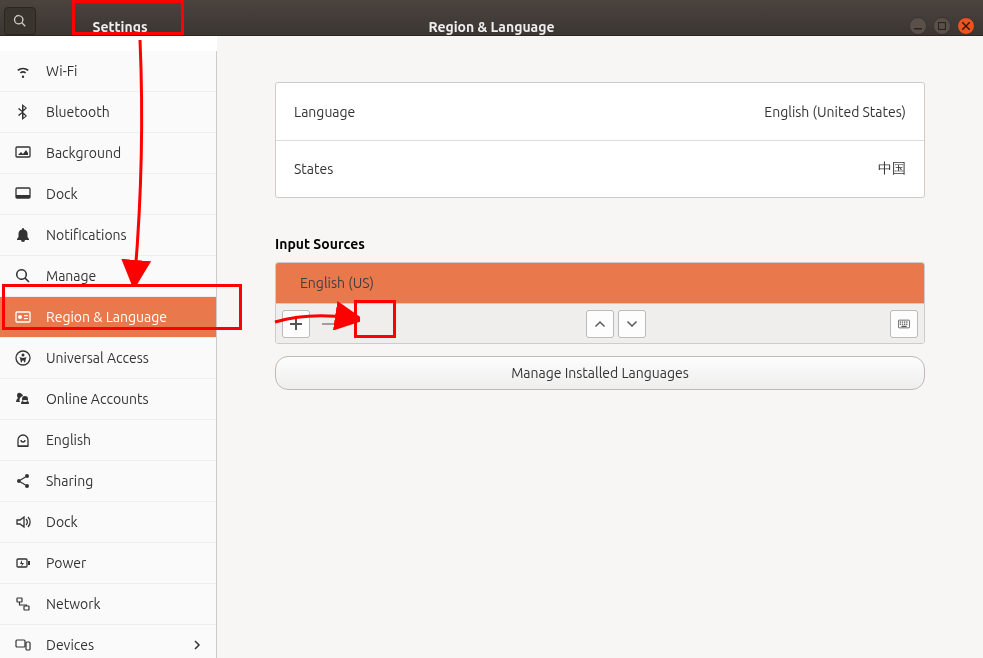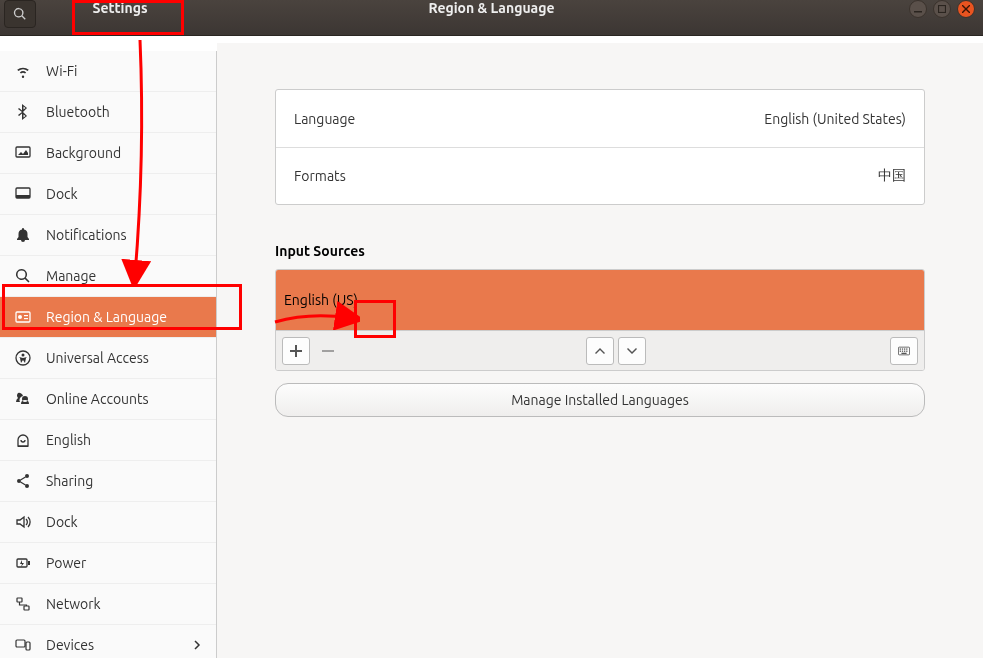--- a/index.html
+++ b/index.html
@@ -1,41 +1,41 @@
 <!DOCTYPE html>
 <html><head>
   <meta charset="utf-8">
   <style>
     * { box-sizing: border-box; margin: 0; padding: 0; font-family: Ubuntu, "Segoe UI", sans-serif; }
     body { width: 983px; height: 658px; overflow: hidden; background: #fff; position: relative; }
-    .titlebar { height: 36px; background: linear-gradient(#4a433e, #3c3633); display: flex; align-items: flex-start; color: #ddd; position: relative; border-bottom: 1px solid #2a2622; text-decoration: underline; }
+    .titlebar { height: 36px; background: linear-gradient(#4a433e, #3c3633); display: flex; align-items: flex-end; color: #ddd; position: relative; border-bottom: 1px solid #2a2622; text-decoration: underline; }
     .titlebar .search-btn { width: 32px; height: 28px; margin-left: 4px; background: #3a342f; border: 1px solid #2a2521; border-radius: 4px; display: flex; align-items: center; justify-content: center; }
     .titlebar .search-btn svg { width: 14px; height: 14px; fill: #ccc; }
     .titlebar .left-title { position: absolute; left: 0; width: 240px; text-align: center; color: #eee; font-size: 14px; font-weight: bold; }
     .titlebar .center-title { position: absolute; left: 50%; transform: translateX(-50%); color: #eee; font-size: 14px; font-weight: bold; }
     .window-controls { position: absolute; right: 8px; display: flex; gap: 6px; align-items: center; }
     .win-btn { width: 18px; height: 18px; border-radius: 50%; background: #5a504a; border: 1px solid #3a322c; display: flex; align-items: center; justify-content: center; }
     .win-btn.close { background: #e95420; }
     .win-btn svg { width: 8px; height: 8px; fill: #2a241f; }
     .body-area { display: flex; height: 622px; }
     .sidebar { width: 217px; background: #fafafa; border-right: 1px solid #ccc; overflow-y: auto; margin-top: 15px; }
     .sidebar-item { height: 41px; display: flex; align-items: center; padding: 0 14px; font-size: 14px; color: #333; cursor: pointer; border-bottom: 1px solid #eee; gap: 14px; }
     .sidebar-item.active { background: #e9794c; color: #fff; }
     .sidebar-item .side-icon { width: 18px; display: flex; justify-content: center; }
     .sidebar-item .side-icon svg { width: 16px; height: 16px; fill: #333; }
     .sidebar-item.active .side-icon svg { fill: #fff; }
     .sidebar-item .chevron { margin-left: auto; }
     .sidebar-item .chevron svg { width: 10px; height: 10px; fill: #333; }
-    .content { flex: 1; background: #f7f6f5; padding: 46px 58px; position: relative; margin-top: 7px; }
+    .content { flex: 1; background: #f7f6f5; padding: 46px 58px; position: relative; }
     .setting-list { border: 1px solid #ccc; border-radius: 3px; background: #fff; }
     .setting-row { display: flex; justify-content: space-between; align-items: center; height: 57px; padding: 0 18px; font-size: 14px; color: #333; cursor: pointer; }
     .setting-row + .setting-row { border-top: 1px solid #ddd; }
     .section-title { margin-top: 38px; margin-bottom: 10px; font-size: 14px; font-weight: bold; color: #000000; }
     .input-sources-box { border: 1px solid #ccc; border-radius: 3px; background: #fff; overflow: hidden; }
-    .input-source-row { height: 60px; background: #e9794c; color: #000000; display: flex; align-items: center; padding: 0 8px; font-size: 14px; }
+    .input-source-row { height: 40px; background: #e9794c; color: #404040; display: flex; align-items: center; padding: 0 24px; font-size: 14px; }
     .input-toolbar { height: 40px; background: #efeeed; border-top: 1px solid #ccc; display: flex; align-items: center; padding: 0 6px; gap: 4px; }
     .tb-btn { width: 28px; height: 28px; background: #fdfdfd; border: 1px solid #bbb; border-radius: 3px; display: flex; align-items: center; justify-content: center; cursor: pointer; }
     .tb-btn svg { width: 12px; height: 12px; fill: #555; }
     .tb-btn.disabled { opacity: 0.5; border: none; background: transparent; cursor: default; }
     .tb-spacer { flex: 1; }
     .manage-btn { margin-top: 12px; width: 100%; height: 34px; background: linear-gradient(#fdfdfd,#efeeed); border: 1px solid #bbb; border-radius: 13px; font-size: 14px; color: #333; cursor: pointer; }
     
     .hl-box { position: absolute; border: 3px solid red; pointer-events: none; z-index: 50; }
     .hl-settings { top: 0px; left: 72px; width: 112px; height: 35px; }
     .hl-sidebar-item { top: 284px; left: 2px; width: 240px; height: 46px; }
@@ -216,21 +216,21 @@
     </div>
   </div>
 
   <div class="content">
     <div class="setting-list">
       <div class="setting-row">
         <span>Language</span>
         <span>English (United States)</span>
       </div>
       <div class="setting-row">
-        <span>Formats</span>
+        <span>States</span>
         <span>中国</span>
       </div>
     </div>
 
     <div class="section-title">Input Sources</div>
 
     <div class="input-sources-box">
       <div class="input-source-row">
         <span>English (US)</span>
       </div>

